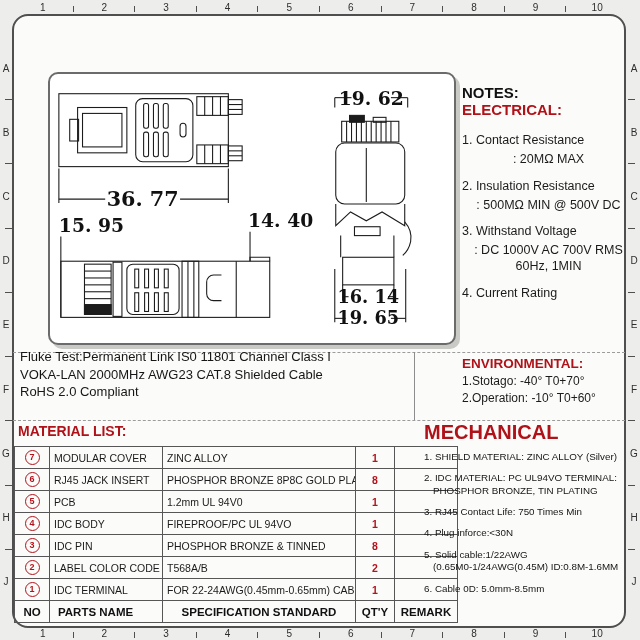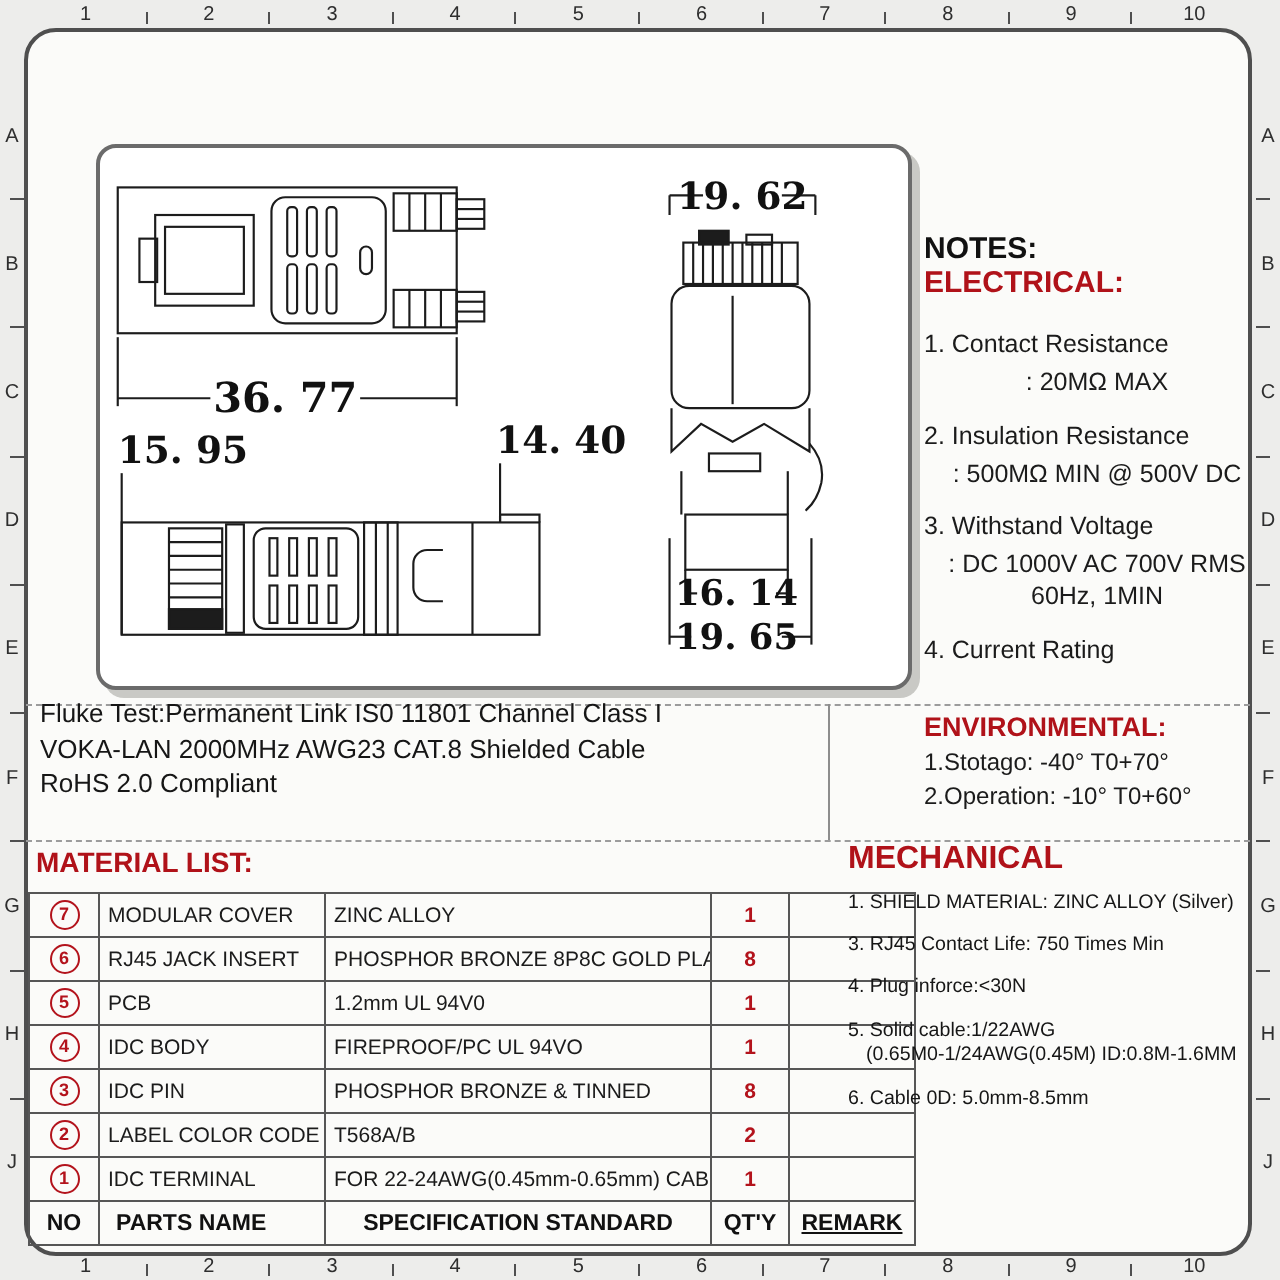--- a/index.html
+++ b/index.html
@@ -44,21 +44,21 @@
   
   .draw-panel {
     position:absolute; left:48px; top:72px; width:408px; height:273px;
     background:#ffffff; border:2px solid #6b6b6b; border-radius:10px;
     box-shadow:4px 4px 0 #c9c9c5; box-sizing:border-box;
   }
   .draw-panel svg { display:block; width:100%; height:100%; }
   .dimtext { font-family:"DejaVu Serif", serif; font-weight:bold; fill:#111; }
 
   
-  .notes { position:absolute; left:462px; top:84px; width:164px;margin-top:32px; }
+  .notes { position:absolute; left:462px; top:84px; width:164px; }
   .notes-heading { font-size:15px; font-weight:bold; color:#111; }
   .electrical-heading { font-size:15px; font-weight:bold; color:#b01219; margin-bottom:15px; }
   .note-item { margin-bottom:11px; font-size:12.5px; }
   .note-label { }
   .note-value { padding-left:9px; margin-top:5px; white-space:pre-line; line-height:1.25;text-align:center; }
 
   
   .dash-h { position:absolute; left:13px; width:612px; border-top:1px dashed #9c9c9c; }
   .dash-upper { top:352px; }
   .dash-lower { top:420px; }
@@ -77,30 +77,30 @@
   .material-heading { position:absolute; left:18px; top:423px;
     font-size:14px; font-weight:bold; color:#b01219;text-align:center; }
   table.mat { position:absolute; left:14px; top:446px; width:402px;
     border-collapse:collapse; table-layout:fixed; }
   table.mat td { border:1px solid #565656; height:21px; padding:0 4px;
     font-size:10.5px; overflow:hidden; white-space:nowrap; }
   td.c-no { width:26px; text-align:center; padding:0; }
   td.c-part { width:104px; }
   td.c-spec { width:184px; font-size:10px; }
   td.c-qty { width:30px; text-align:center; color:#b3131c; font-weight:bold; font-size:12.5px; }
-  td.c-rem { width:54px;text-decoration:underline; }
+  td.c-rem { width:54px; }
   tr.hdr td { font-weight:bold; font-size:11.5px; text-align:center; color:#111; }
   tr.hdr td.c-part { text-align:left; padding-left:8px; }
   .circle-num { display:inline-block; width:13px; height:13px; border:1px solid #b3131c;
     border-radius:50%; color:#b3131c; font-size:9px; line-height:13px; text-align:center;
     font-weight:bold; }
 
   
   .mechanical { position:absolute; left:424px; top:421px; width:200px; }
-  .mech-heading { font-size:16px; font-weight:bold; color:#b01219; margin-bottom:7px; }
+  .mech-heading { font-size:20px; font-weight:bold; color:#b01219; margin-bottom:7px; }
   .mech-item { font-size:9.8px; line-height:1.3; margin-bottom:8.5px;
     white-space:pre-line; padding-left:9px; text-indent:-9px; color:#161616; }
 </style>
 </head>
 <body>
 
 <div class="ruler-h top">
 
 <span class="rcell">
       <span>1</span>
@@ -455,19 +455,21 @@
       <td class="c-rem">REMARK</td>
     </tr>
   </tbody>
 </table>
 
 <div class="mechanical">
   <div class="mech-heading">MECHANICAL</div>
   <div>
 
   <div class="mech-item">1. SHIELD MATERIAL: ZINC ALLOY (Silver)</div>
+      <div class="mech-item">2. IDC MATERIAL: PC UL94VO TERMINAL:
+PHOSPHOR BRONZE,   TIN PLATING</div>
       <div class="mech-item">3. RJ45 Contact Life: 750 Times Min</div>
       <div class="mech-item">4. Plug inforce:&lt;30N</div>
       <div class="mech-item">5. Solid cable:1/22AWG
 (0.65M0-1/24AWG(0.45M) ID:0.8M-1.6MM</div>
       <div class="mech-item">6. Cable 0D: 5.0mm-8.5mm</div>
     </div>
 </div>
 
 </body></html>

